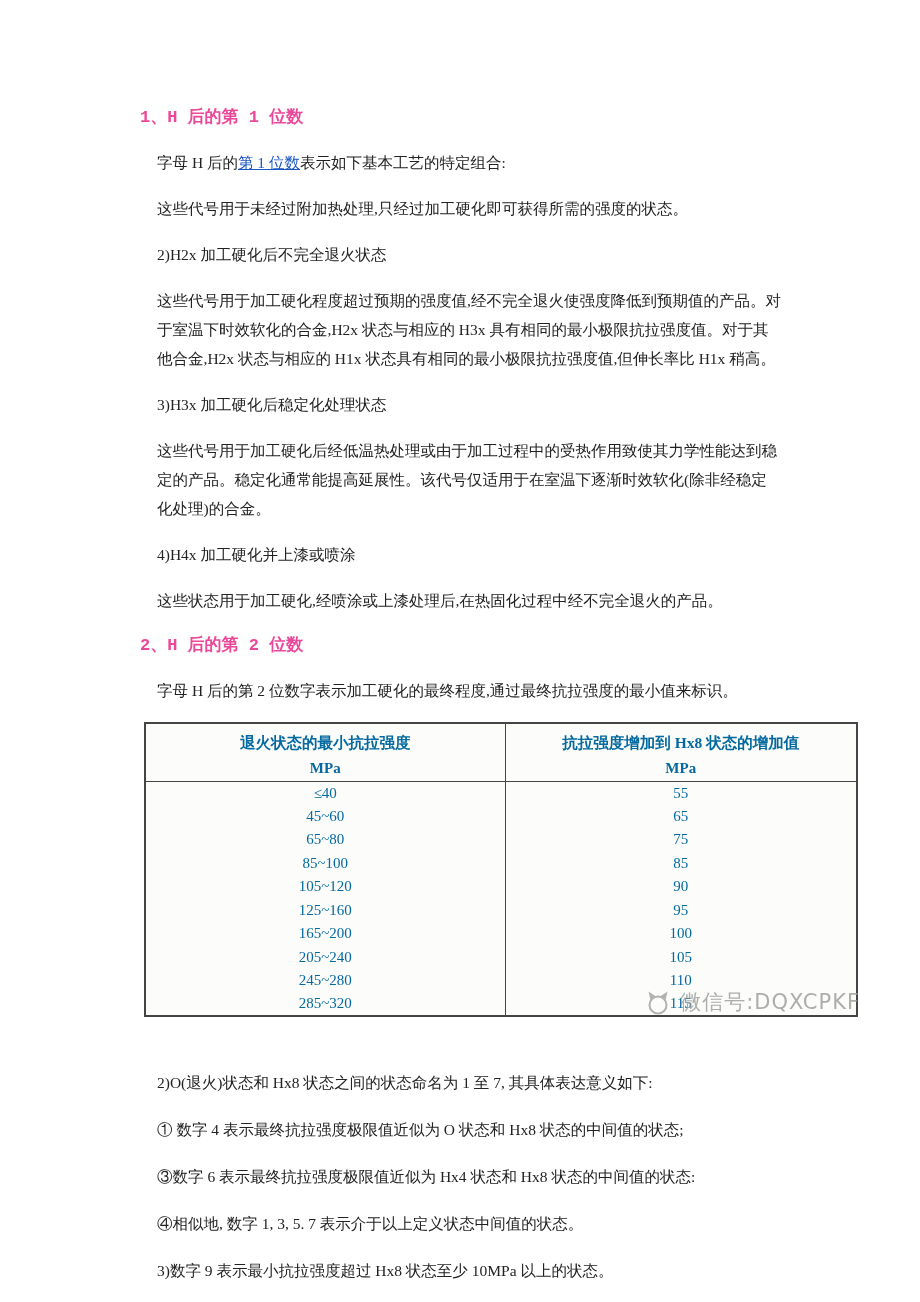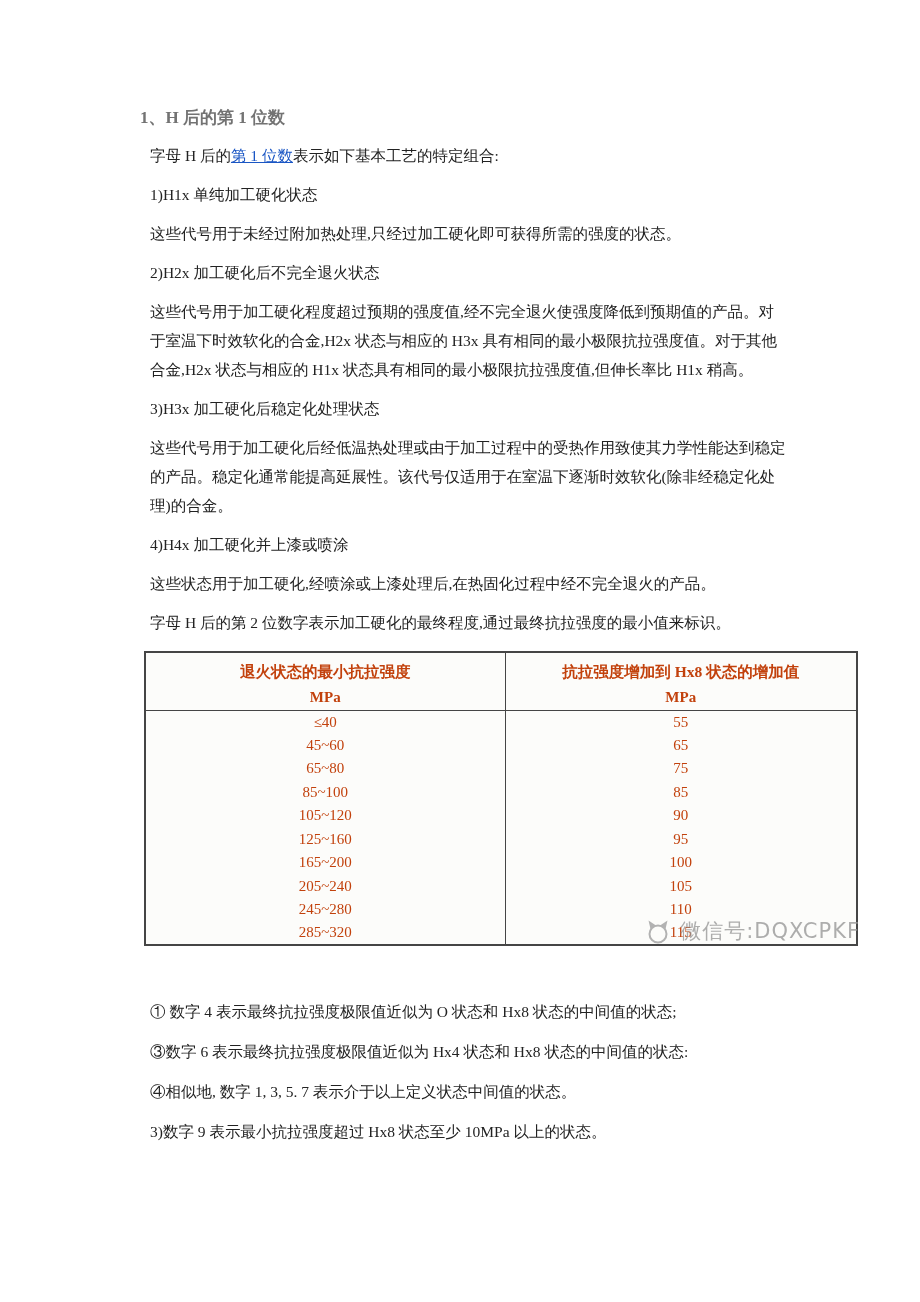--- a/index.html
+++ b/index.html
@@ -15,29 +15,29 @@
     width: 920px; height: 1302px;
     background: #ffffff;
     overflow: hidden;
   }
   .content {
     position: absolute;
     left: 140px; top: 104px;
     width: 658px;
   }
   h2.sec {
-    font-family: Liberation Serif, serif;
+    font-family: Liberation Mono, monospace;
     font-size: 17px; font-weight: bold;
-    color: #737373;
+    color: #ec4899;
     margin: 0 0 7px 0;
     line-height: 27px;
   }
   h2.sec2 { margin-top: 9px; }
   p {
-    margin: 10px;
+    margin: 17px;
     font-size: 15.5px;
     line-height: 29px;
     color: #222222;
   }
   a.doc-link {
     color: #1a56c4;
     text-decoration: underline;
     cursor: pointer;
   }
   
@@ -50,21 +50,21 @@
   table.data {
     border-collapse: collapse;
     width: 712px;
     table-layout: fixed;
     border: 2px solid #454545;
   }
   table.data th, table.data td {
     text-align: center;
     padding: 0;
     font-size: 15px;
-    color: #c2410c;
+    color: #0369a1;
     font-family: Liberation Serif, serif;
   }
   table.data thead tr.title-row th {
     font-weight: bold;
     font-size: 15.5px;
     height: 33px;
     vertical-align: bottom;
     padding-bottom: 2px;
   }
   table.data thead tr.unit-row th {
@@ -99,32 +99,32 @@
 </head>
 <body>
 
 <div class="page">
   <div class="content">
 
     <h2 class="sec">1、H 后的第 1 位数</h2>
 
     <p><span>字母 H 后的</span><a class="doc-link" href="#">第 1 位数</a><span>表示如下基本工艺的特定组合:</span></p>
 
-    <p>1)H1x 单纯加工硬化状态</p>
     <p>这些代号用于未经过附加热处理,只经过加工硬化即可获得所需的强度的状态。</p>
 
     <p>2)H2x 加工硬化后不完全退火状态</p>
     <p>这些代号用于加工硬化程度超过预期的强度值,经不完全退火使强度降低到预期值的产品。对于室温下时效软化的合金,H2x 状态与相应的 H3x 具有相同的最小极限抗拉强度值。对于其他合金,H2x 状态与相应的 H1x 状态具有相同的最小极限抗拉强度值,但伸长率比 H1x 稍高。</p>
 
     <p>3)H3x 加工硬化后稳定化处理状态</p>
     <p>这些代号用于加工硬化后经低温热处理或由于加工过程中的受热作用致使其力学性能达到稳定的产品。稳定化通常能提高延展性。该代号仅适用于在室温下逐渐时效软化(除非经稳定化处理)的合金。</p>
 
     <p>4)H4x 加工硬化并上漆或喷涂</p>
     <p>这些状态用于加工硬化,经喷涂或上漆处理后,在热固化过程中经不完全退火的产品。</p>
 
+    <h2 class="sec sec2">2、H 后的第 2 位数</h2>
 
     <p>字母 H 后的第 2 位数字表示加工硬化的最终程度,通过最终抗拉强度的最小值来标识。</p>
 
     <div class="table-wrap">
       <table class="data">
         <colgroup>
             <col style="width:360px">
             <col style="width:352px">
           </colgroup>
         <thead>
@@ -191,20 +191,21 @@
               <path d="M7.5 11 L5.5 2.5 L13 7.5 Z"></path>
               <path d="M22.5 11 L24.5 2.5 L17 7.5 Z"></path>
             </g>
           </svg>
         </span>
         <span>微信号:DQXCPKF</span>
       </div>
     </div>
 
     <div class="notes">
+      <p>2)O(退火)状态和 Hx8 状态之间的状态命名为 1 至 7, 其具体表达意义如下:</p>
       <p>① 数字 4 表示最终抗拉强度极限值近似为 O 状态和 Hx8 状态的中间值的状态;</p>
       <p>③数字 6 表示最终抗拉强度极限值近似为 Hx4 状态和 Hx8 状态的中间值的状态:</p>
       <p>④相似地, 数字 1, 3, 5. 7 表示介于以上定义状态中间值的状态。</p>
       <p>3)数字 9 表示最小抗拉强度超过 Hx8 状态至少 10MPa 以上的状态。</p>
     </div>
 
   </div>
 </div>
 
 </body></html>

